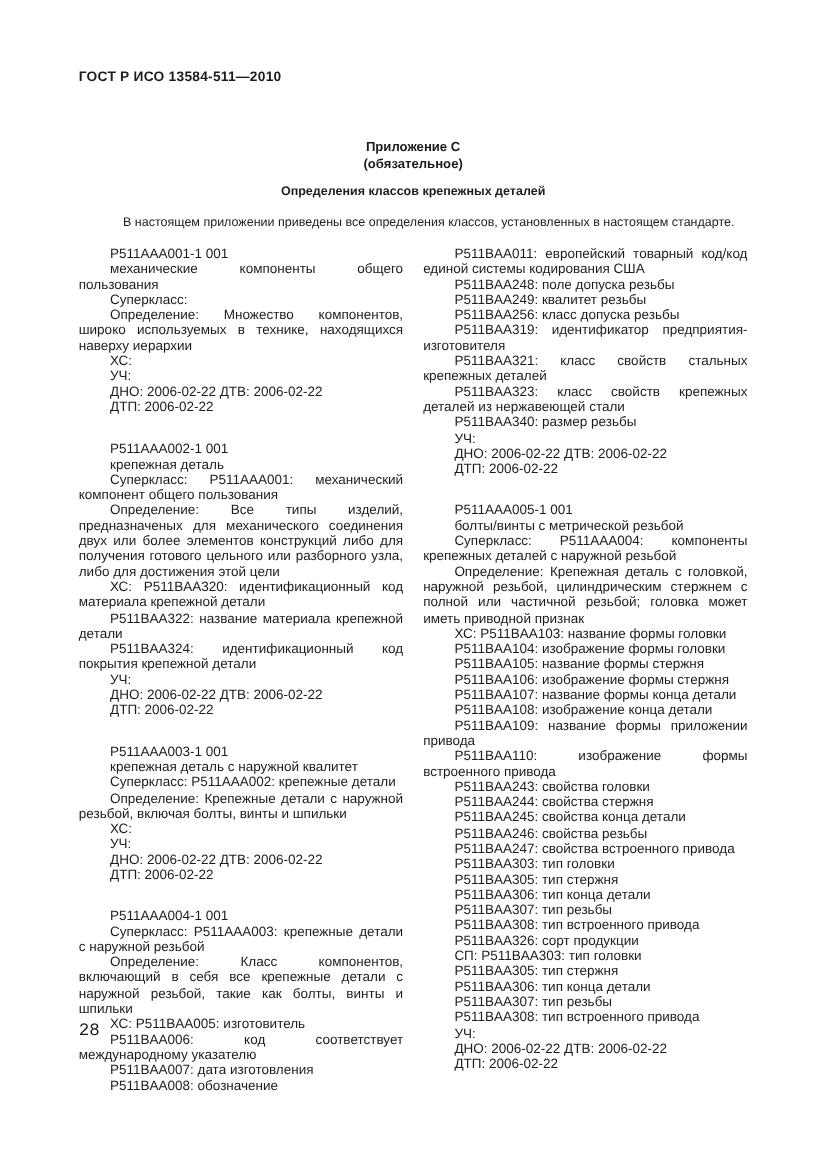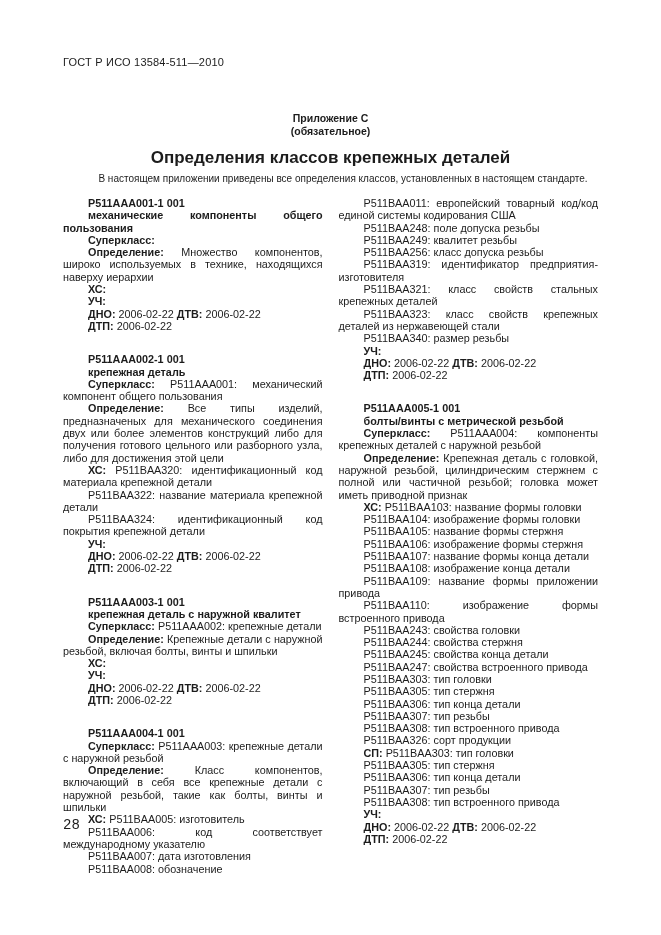--- a/index.html
+++ b/index.html
@@ -14,41 +14,41 @@
     background: #ffffff;
     font-family: "Liberation Sans", "DejaVu Sans", sans-serif;
     color: #1c1c1c;
     overflow: hidden;
   }
   .doc-code {
     position: absolute;
     left: 63px;
     top: 56px;
     font-size: 11px;
-    font-weight: normal;
+    font-weight: bold;
     letter-spacing: 0.2px;
   }
   .annex-block {
     position: absolute;
     top: 84px;
     left: 0;
     width: 100%;
     text-align: center;
     font-size: 10.5px;
     font-weight: bold;
     line-height: 13px;
     margin-top: 28px;
   }
   .doc-title {
     position: absolute;
     top: 148px;
     left: 0;
     width: 100%;
     text-align: center;
-    font-size: 17px;
+    font-size: 10px;
     font-weight: bold;
   }
   .intro {
     position: absolute;
     top: 173px;
     left: 63px;
     width: 535px;
     font-size: 10px;
     line-height: 12.3px;
     text-indent: 25px;
@@ -69,21 +69,21 @@
     text-align: justify;
   }
   .para {
     text-indent: 25px;
     margin: 0;
   }
   .para.sp {
     margin-top: 21px;
   }
   .b {
-    font-weight: bold;
+    font-weight: normal;
   }
   .page-num {
     position: absolute;
     left: 63px;
     top: 817px;
     font-size: 14px;
     font-family: Liberation Mono, monospace;
   }
 </style>
 </head>
@@ -158,20 +158,21 @@
         <div class="para"><span>P511BAA104: изображение формы головки</span></div>
         <div class="para"><span>P511BAA105: название формы стержня</span></div>
         <div class="para"><span>P511BAA106: изображение формы стержня</span></div>
         <div class="para"><span>P511BAA107: название формы конца детали</span></div>
         <div class="para"><span>P511BAA108: изображение конца детали</span></div>
         <div class="para"><span>P511BAA109: название формы приложении привода</span></div>
         <div class="para"><span>P511BAA110: изображение формы встроенного привода</span></div>
         <div class="para"><span>P511BAA243: свойства головки</span></div>
         <div class="para"><span>P511BAA244: свойства стержня</span></div>
         <div class="para"><span>P511BAA245: свойства конца детали</span></div>
+        <div class="para"><span>P511BAA246: свойства резьбы</span></div>
         <div class="para"><span>P511BAA247: свойства встроенного привода</span></div>
         <div class="para"><span>P511BAA303: тип головки</span></div>
         <div class="para"><span>P511BAA305: тип стержня</span></div>
         <div class="para"><span>P511BAA306: тип конца детали</span></div>
         <div class="para"><span>P511BAA307: тип резьбы</span></div>
         <div class="para"><span>P511BAA308: тип встроенного привода</span></div>
         <div class="para"><span>P511BAA326: сорт продукции</span></div>
         <div class="para"><span class="b">СП:</span><span> P511BAA303: тип головки</span></div>
         <div class="para"><span>P511BAA305: тип стержня</span></div>
         <div class="para"><span>P511BAA306: тип конца детали</span></div>

